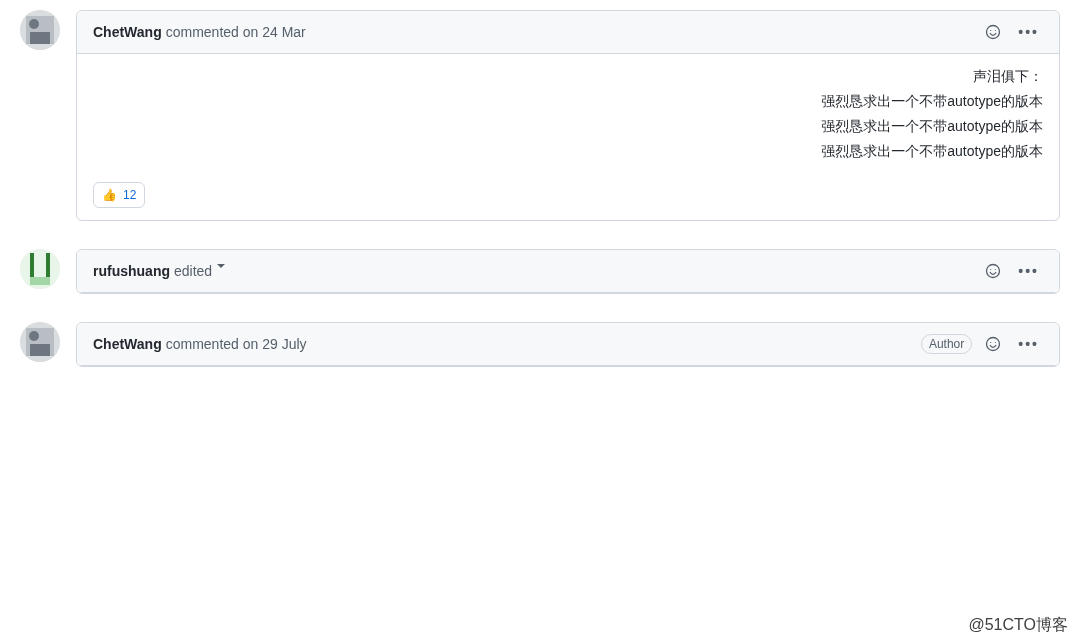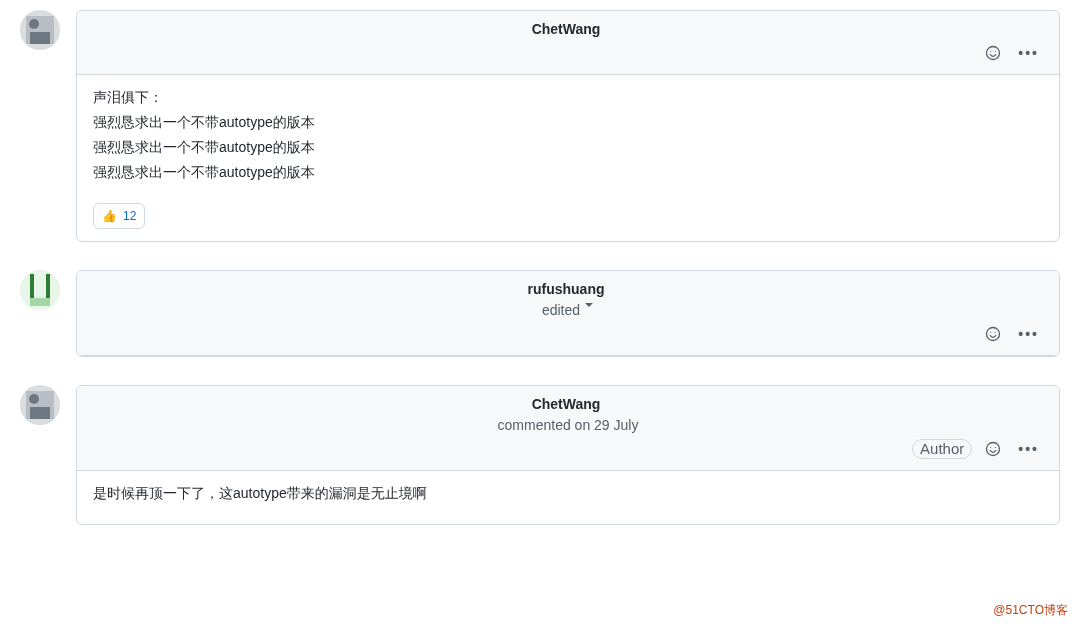--- a/index.html
+++ b/index.html
@@ -2,53 +2,54 @@
 <html><head>
 <meta charset="utf-8">
 <style>
   html,body{margin:0;padding:0;background:#fff;font-family:-apple-system,BlinkMacSystemFont,"Segoe UI",Helvetica,Arial,sans-serif;color:#24292f;font-size:14px;line-height:1.5;}
   .page{width:1080px;min-height:643px;position:relative;padding:10px 0 40px 0;box-sizing:border-box;}
   .timeline-item{display:flex;padding:0 20px;margin-bottom:28px;}
   .avatar{width:40px;height:40px;border-radius:50%;flex-shrink:0;background:#eee;overflow:hidden;}
   .avatar svg{width:40px;height:40px;display:block;}
   .comment{flex:1;margin-left:16px;border:1px solid #d0d7de;border-radius:6px;overflow:hidden;position:relative;}
   .comment::before{content:"";position:absolute;top:11px;left:-8px;width:14px;height:14px;background:#f6f8fa;border-left:1px solid #d0d7de;border-bottom:1px solid #d0d7de;transform:rotate(45deg);}
-  .comment-header{background:#f6f8fa;padding:8px 16px;display:flex;align-items:center;color:#57606a;border-bottom:1px solid #d0d7de;position:relative;flex-direction:column;}
+  .comment-header{background:#f6f8fa;padding:8px 16px;display:flex;align-items:center;color:#57606a;border-bottom:1px solid #d0d7de;position:relative;}
   .author{font-weight:600;color:#24292f;margin-right:4px;}
   .header-actions{margin-left:auto;display:flex;align-items:center;gap:8px;}
-  .badge{border:1px solid #d0d7de;border-radius:2em;padding:0 7px;font-size:15px;color:#57606a;line-height:18px;}
+  .badge{border:1px solid #d0d7de;border-radius:2em;padding:0 7px;font-size:12px;color:#57606a;line-height:18px;}
   .icon-btn{width:26px;height:26px;display:flex;align-items:center;justify-content:center;border-radius:4px;color:#57606a;cursor:pointer;}
   .icon-btn svg{width:16px;height:16px;}
   .kebab{letter-spacing:2px;font-weight:bold;color:#57606a;padding:0 4px;cursor:pointer;}
-  .comment-body{padding:12px 16px 16px 16px;}
+  .comment-body{padding:12px 16px 16px 16px;text-align:right;}
   .comment-body p{margin:0 0 4px 0;}
   .para-gap{height:12px;}
   .reactions{padding:0 16px 12px 16px;}
   .reaction{display:inline-flex;align-items:center;border:1px solid #d0d7de;border-radius:6px;padding:2px 8px;font-size:12px;color:#0969da;cursor:pointer;gap:6px;line-height:20px;}
   .edited-caret{display:inline-flex;cursor:pointer;}
   .edited-caret svg{width:10px;height:10px;margin-left:4px;fill:#57606a;}
-  .watermark{position:absolute;right:12px;bottom:24px;color:#c2410c;font-size:12px;}
+  .watermark{position:absolute;right:12px;bottom:6px;color:#404040;font-size:16px;}
 </style>
 </head>
 <body>
 
 <div class="page">
 
   <div class="timeline-item">
     <div class="avatar">
       <svg viewBox="0 0 40 40">
           <rect width="40" height="40" fill="#d9dde0"></rect>
           <rect x="6" y="6" width="28" height="28" fill="#b9bec4"></rect>
           <circle cx="14" cy="14" r="5" fill="#6e7781"></circle>
           <rect x="10" y="22" width="20" height="12" fill="#6e7781"></rect>
         </svg>
     </div>
     <div class="comment">
       <div class="comment-header">
         <span class="author">ChetWang</span>
+        <span> commented on 24 Mar</span>
         <div class="header-actions">
           <span class="icon-btn">
             <svg viewBox="0 0 16 16" fill="none" stroke="#57606a" stroke-width="1.3">
                 <circle cx="8" cy="8" r="6.5"></circle>
                 <circle cx="5.7" cy="6.5" r="0.6" fill="#57606a" stroke="none"></circle>
                 <circle cx="10.3" cy="6.5" r="0.6" fill="#57606a" stroke="none"></circle>
                 <path d="M5.2 9.5c.7 1.2 1.7 1.8 2.8 1.8s2.1-.6 2.8-1.8" stroke-linecap="round"></path>
               </svg>
           </span>
           <span class="kebab">•••</span>
@@ -121,20 +122,17 @@
             <svg viewBox="0 0 16 16" fill="none" stroke="#57606a" stroke-width="1.3">
                 <circle cx="8" cy="8" r="6.5"></circle>
                 <circle cx="5.7" cy="6.5" r="0.6" fill="#57606a" stroke="none"></circle>
                 <circle cx="10.3" cy="6.5" r="0.6" fill="#57606a" stroke="none"></circle>
                 <path d="M5.2 9.5c.7 1.2 1.7 1.8 2.8 1.8s2.1-.6 2.8-1.8" stroke-linecap="round"></path>
               </svg>
           </span>
           <span class="kebab">•••</span>
         </div>
       </div>
-      <div class="comment-body">
-        <p>是时候再顶一下了，这autotype带来的漏洞是无止境啊</p>
-      </div>
     </div>
   </div>
 
   <div class="watermark">@51CTO博客</div>
 </div>
 
 </body></html>

